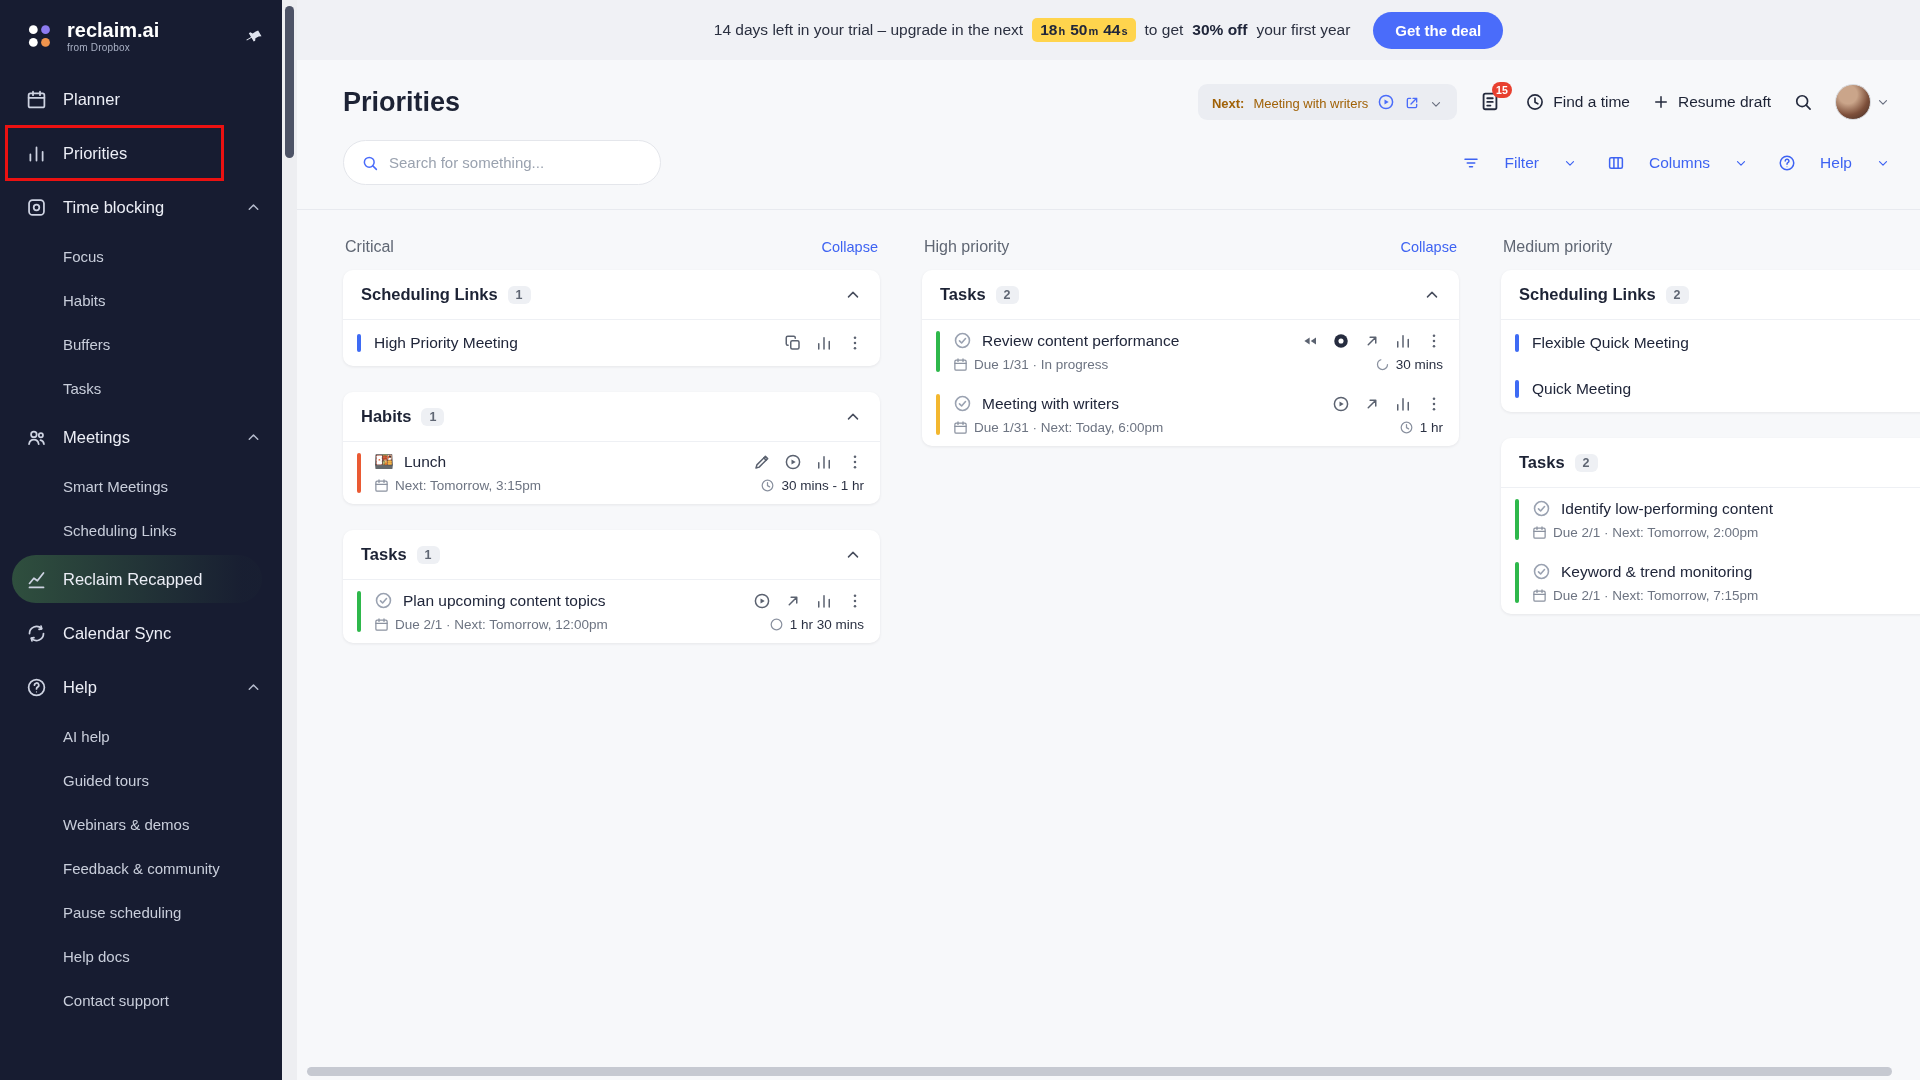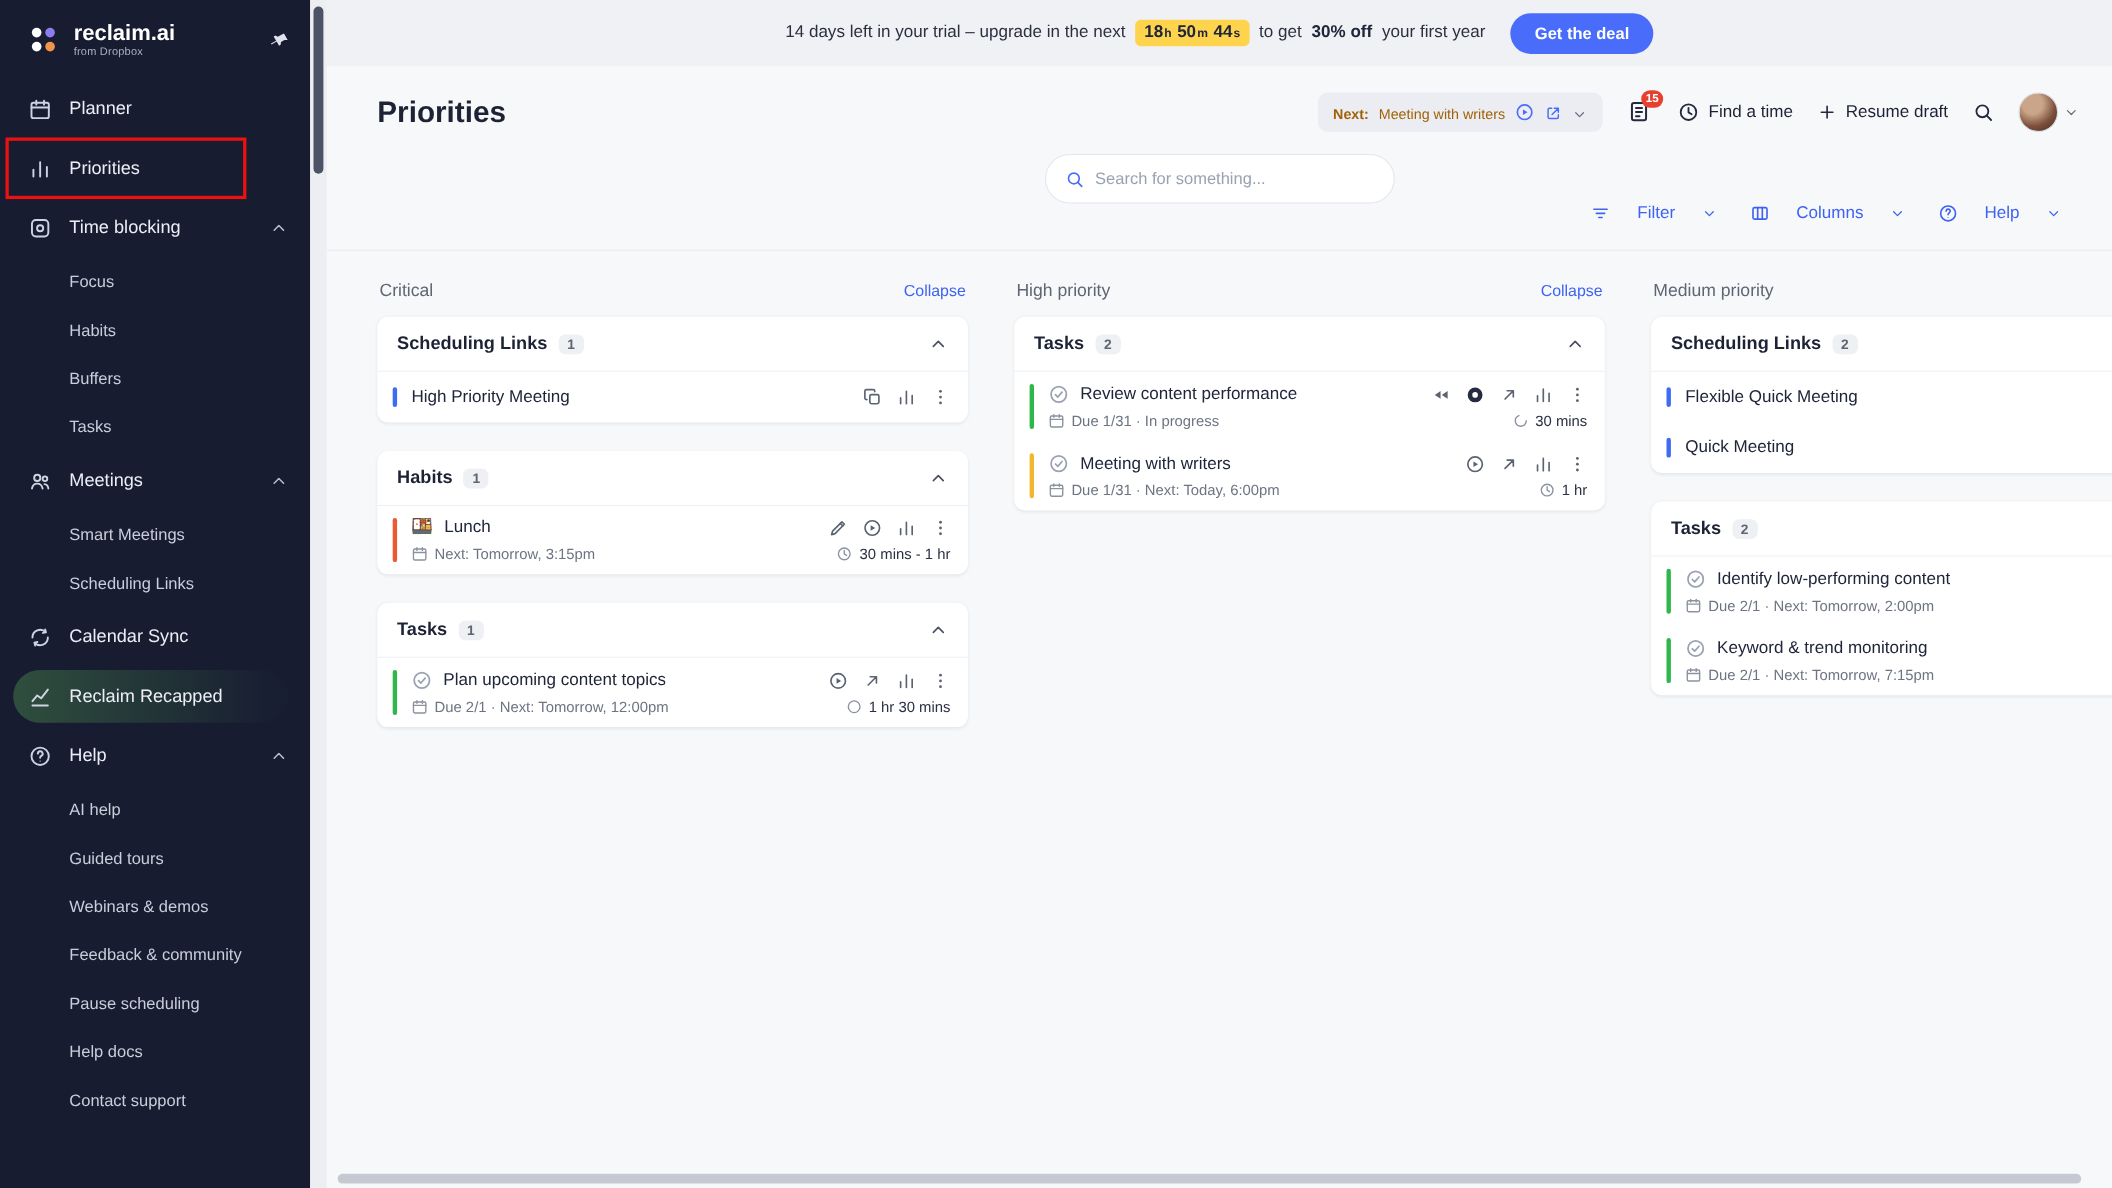--- a/index.html
+++ b/index.html
@@ -58,21 +58,21 @@
   .dark { color:#242a3d; }
   .notif { position:relative; width:24px; height:24px; color:#242a3d; cursor:pointer; }
   .badge { position:absolute; top:-8px; right:-9px; background:#e8402f; color:#fff; font-size:10.5px; font-weight:700;
            border-radius:9px; padding:1.5px 4.5px; line-height:1.2; }
   .hbtn { display:flex; align-items:center; gap:8px; font-size:15.5px; color:#1d2335; cursor:pointer; }
   .avatar-wrap { display:flex; align-items:center; gap:5px; cursor:pointer; }
   .avatar { width:36px; height:36px; border-radius:50%;
             background:radial-gradient(circle at 35% 28%, #caa58a 0 28%, #7d4f3a 62%, #3c2a25 100%);
             border:1px solid #d8dade; }
 
-  .toolbar-row { display:flex; align-items:center; padding:14px 46px 24px 46px; border-bottom:1px solid #e8eaef;flex-direction:column; }
+  .toolbar-row { display:flex; align-items:center; padding:14px 30px 24px 46px; border-bottom:1px solid #e8eaef; }
   .search-box { width:318px; height:45px; background:#fff; border:1px solid #e4e6eb; border-radius:999px;
                 display:flex; align-items:center; gap:10px; padding:0 17px; }
   .search-box input { border:none; outline:none; flex:1; font-size:15px; color:#333; background:transparent; font-family:inherit; }
   .search-box input::placeholder { color:#9aa2af; }
   .view-controls { margin-left:auto; display:flex; align-items:center; gap:30px; color:#3e63f2; font-size:15.5px; }
   .vc { display:flex; align-items:center; gap:24px; cursor:pointer; }
 
   
   .board { flex:1; min-height:0; display:flex; gap:42px; padding:28px 0 0 46px; overflow:hidden; align-items:flex-start; }
   .column { width:537px; flex:none; }
@@ -189,37 +189,37 @@
               <path d="M6 14.5l6-6 6 6"></path>
             </svg>
           </span>
         </div>
         <div class="nav-item sub">
           <span class="nav-label">Smart Meetings</span>
         </div>
         <div class="nav-item sub">
           <span class="nav-label">Scheduling Links</span>
         </div>
+        <div class="nav-item pill">
+          <span class="nav-icon">
+            <svg viewBox="0 0 24 24" fill="none" stroke="currentColor" stroke-width="2" stroke-linecap="round" stroke-linejoin="round">
+              <path d="M4 16.5l5-6 4 3 7-9"></path>
+              <path d="M4 21h16"></path>
+            </svg>
+          </span>
+          <span class="nav-label">Reclaim Recapped</span>
+        </div>
         <div class="nav-item">
           <span class="nav-icon">
             <svg viewBox="0 0 24 24" fill="none" stroke="currentColor" stroke-width="2" stroke-linecap="round" stroke-linejoin="round">
               <path d="M20 12a8 8 0 0 1-13.7 5.6M4 12a8 8 0 0 1 13.7-5.6"></path>
               <path d="M17.2 3.6l.7 3-3 .7M6.8 20.4l-.7-3 3-.7"></path>
             </svg>
           </span>
           <span class="nav-label">Calendar Sync</span>
-        </div>
-        <div class="nav-item pill">
-          <span class="nav-icon">
-            <svg viewBox="0 0 24 24" fill="none" stroke="currentColor" stroke-width="2" stroke-linecap="round" stroke-linejoin="round">
-              <path d="M4 16.5l5-6 4 3 7-9"></path>
-              <path d="M4 21h16"></path>
-            </svg>
-          </span>
-          <span class="nav-label">Reclaim Recapped</span>
         </div>
         <div class="nav-item">
           <span class="nav-icon">
             <svg viewBox="0 0 24 24" fill="none" stroke="currentColor" stroke-width="2" stroke-linecap="round" stroke-linejoin="round">
               <circle cx="12" cy="12" r="9"></circle>
               <path d="M9.6 9.3a2.5 2.5 0 1 1 3.6 2.3c-.9.45-1.2 1-1.2 2"></path>
               <circle cx="12" cy="17" r="0.7" fill="currentColor" stroke="none"></circle>
             </svg>
           </span>
           <span class="nav-label">Help</span>

